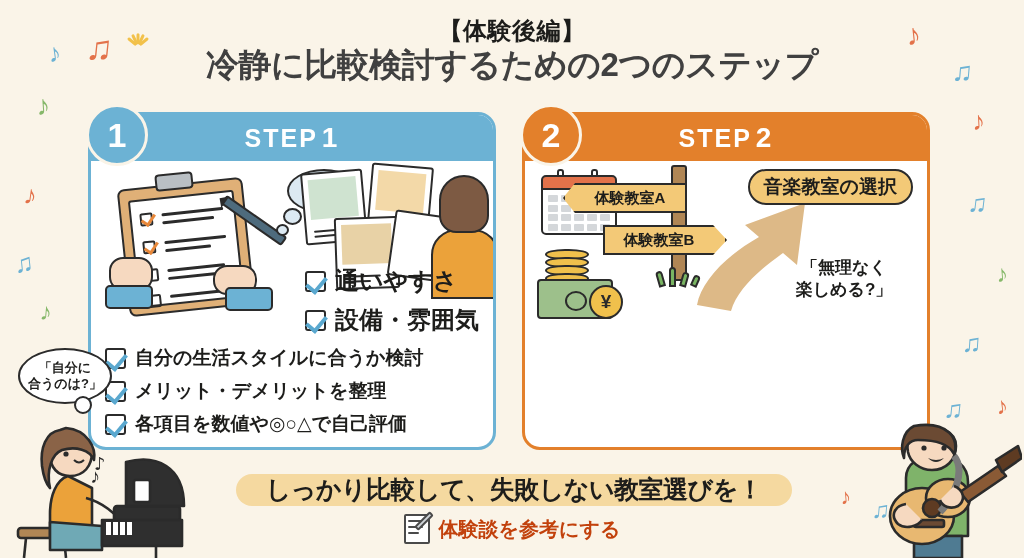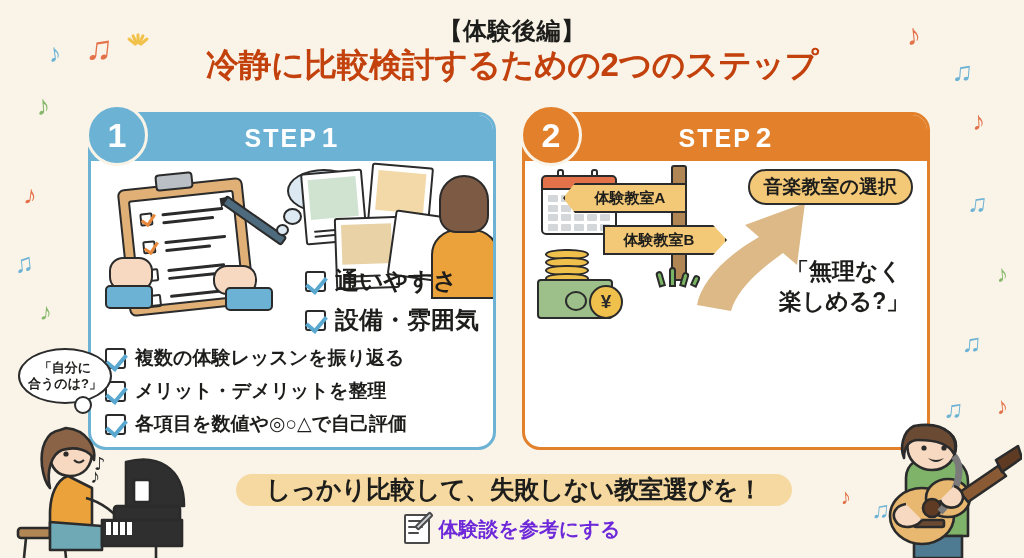--- a/index.html
+++ b/index.html
@@ -25,21 +25,21 @@
   
   .title-wrap {
     position: absolute; left: 0; right: 0; top: 18px;
     text-align: center; z-index: 6;
   }
   .title-sub {
     font-size: 24px; font-weight: bold; color: #1d1d1b;
     letter-spacing: .5px; line-height: 1.1;
   }
   .title-main {
-    font-size: 33px; font-weight: bold; color: #c2410c;
+    font-size: 33px; font-weight: bold; color: #404040;
     letter-spacing: -.5px; line-height: 1.15; margin-top: 2px;
   }
 
   
   .card {
     position: absolute; top: 112px; height: 338px;
     background: #ffffff; border-radius: 18px;
     border: 3px solid #6bb3d6; overflow: hidden;
   }
   .card.step1 { left: 88px; width: 408px; border-color: #6cb2d4; }
@@ -207,21 +207,21 @@
   .arrow-up { position: absolute; left: 168px; top: 24px; width: 140px; height: 126px; }
 
   .pill {
     position: absolute; right: 14px; top: 8px; height: 36px; padding: 0 14px;
     background: #f3c977; border: 2.5px solid #2b2b2b; border-radius: 18px;
     display: flex; align-items: center; font-size: 19px; font-weight: bold; color: #1d1d1b;
     white-space: nowrap;
   }
   .quote2 {
     position: absolute; right: 14px; top: 96px; width: 138px;
-    font-size: 23px; font-weight: bold; color: #1d1d1b;
+    font-size: 17px; font-weight: bold; color: #1d1d1b;
     line-height: 1.3; text-align: center;
   }
 
   
   .bubble-l {
     position: absolute; left: 18px; top: 348px; width: 94px; height: 56px;
     background: #fff; border: 2.5px solid #2b2b2b; border-radius: 50%;
     display: flex; flex-direction: column; align-items: center; justify-content: center;
     font-size: 13px; font-weight: bold; color: #1d1d1b; line-height: 1.25; z-index: 7;
   }
@@ -239,21 +239,21 @@
   .banner-text {
     position: absolute; left: 236px; top: 472px; width: 556px;
     text-align: center; font-size: 25px; font-weight: bold;
     color: #1d1d1b; letter-spacing: -.5px; z-index: 5; line-height: 34px;
   }
   .footer-row {
     position: absolute; left: 0; right: 0; top: 514px;
     display: flex; align-items: center; justify-content: center; gap: 54px; z-index: 5;
   }
   .f-item { display: flex; align-items: center; gap: 9px; }
-  .f-label { font-size: 20px; font-weight: bold; color: #6d28d9; white-space: nowrap; }
+  .f-label { font-size: 20px; font-weight: bold; color: #c2410c; white-space: nowrap; }
 
   .memo { position: relative; width: 26px; height: 30px; }
   .memo .sheet { position: absolute; inset: 0; background: #fff; border: 2px solid #4a4a4a; border-radius: 2px; }
   .memo .ml { position: absolute; left: 4px; height: 2px; background: #4a4a4a; border-radius: 1px; }
   .memo .mpen {
     position: absolute; right: -5px; top: 4px; width: 22px; height: 6px;
     background: #cfd4d8; border: 2px solid #4a4a4a; border-radius: 2px;
     transform: rotate(-45deg);
   }
   .duo { position: relative; width: 42px; height: 30px; }
@@ -413,21 +413,21 @@
         </div>
         <div class="chk-row">
           <span class="cbox"></span>
           <span class="chk-label">設備・雰囲気</span>
         </div>
       </div>
 
       <div class="list-main">
         <div class="chk-row">
           <span class="cbox"></span>
-          <span class="chk-label">複数の体験レッスンを振り返る</span>
+          <span class="chk-label">自分の生活スタイルに合うか検討</span>
         </div>
         <div class="chk-row">
           <span class="cbox"></span>
           <span class="chk-label">メリット・デメリットを整理</span>
         </div>
         <div class="chk-row">
           <span class="cbox"></span>
           <span class="chk-label">各項目を数値や◎○△で自己評価</span>
         </div>
       </div>

